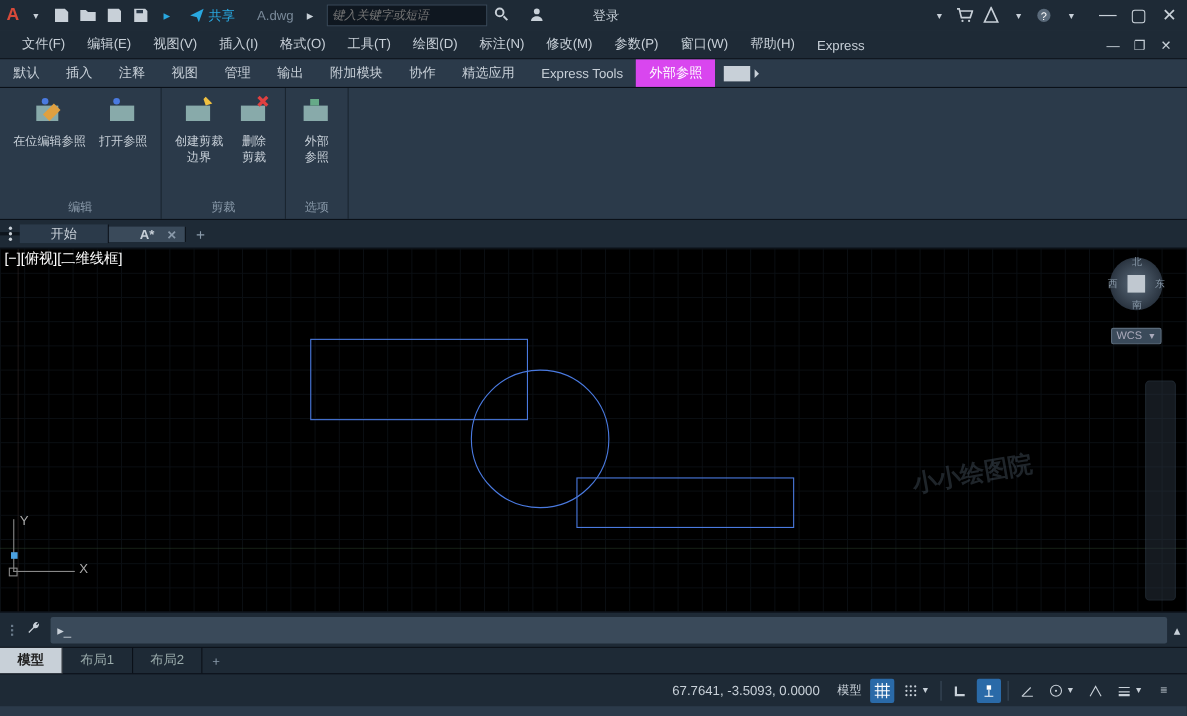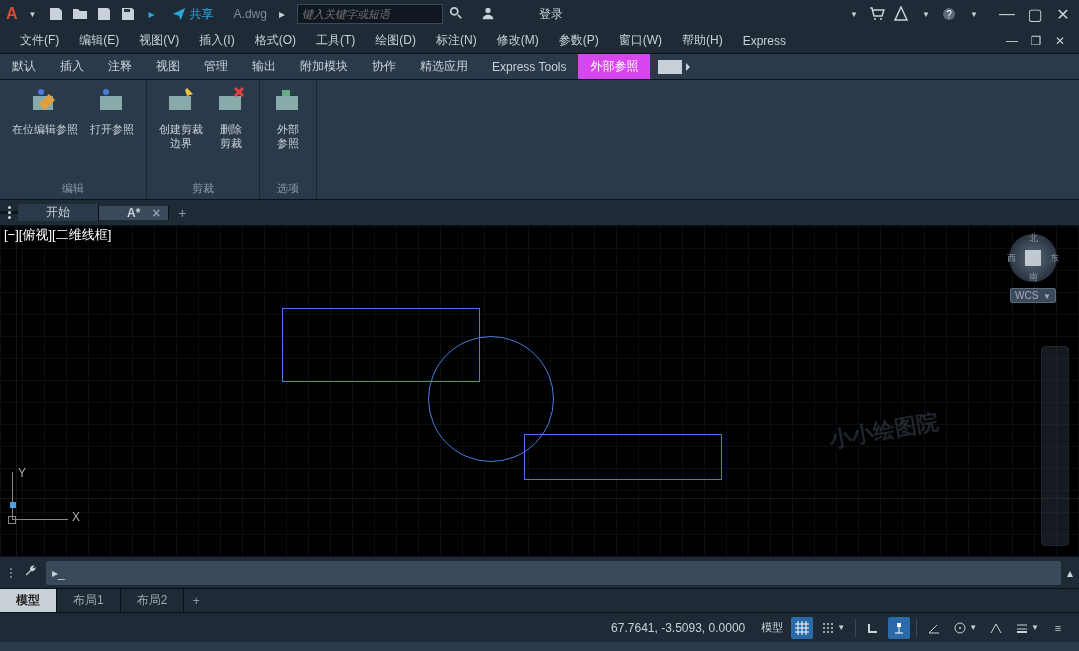--- a/index.html
+++ b/index.html
@@ -74,21 +74,21 @@
 .ucs-xlabel { position: absolute; left: 60px; bottom: 20px; color: #aaa; }
 .ucs-handle { position: absolute; left: -2px; bottom: 36px; width: 6px; height: 6px; background: #4aa0e0; }
 .cardinal-line { position: absolute; left: 0; right: 0; top: 272px; height: 1px; background: #3a5a3a; opacity: 0.35; }
 .cardinal-line-v { position: absolute; top: 0; bottom: 0; left: 16px; width: 1px; background: #4a3a3a; opacity: 0.35; }
 
 
 .nav-area { position: absolute; right: 16px; top: 8px; width: 60px; text-align: center; }
 .nav-cube { width: 48px; height: 48px; margin: 0 auto; background: radial-gradient(circle, #5a6a7a 0%, #2a3440 70%); border-radius: 50%; position: relative; display: flex; align-items: center; justify-content: center; font-size: 10px; }
 .nav-cube::before { content: ''; position: absolute; width: 16px; height: 16px; background: #c0c8d0; top: 16px; left: 16px; }
 .nav-dir { position: absolute; font-size: 9px; color: #8a9aaa; }
-.wcs-box { margin-top: 6px; border: 1px solid #5a6a7a; background: #3a4a5a; color: #aab; font-size: 10px; padding: 1px 4px; border-radius: 2px; display: inline-block; }
+.wcs-box { margin-top: 16px; border: 1px solid #5a6a7a; background: #3a4a5a; color: #aab; font-size: 10px; padding: 1px 4px; border-radius: 2px; display: inline-block; }
 .nav-bar { position: absolute; right: 10px; top: 120px; width: 28px; height: 200px; background: #2a3440; border: 1px solid #3a4a5a; border-radius: 4px; opacity: 0.5; }
 .watermark { position: absolute; right: 140px; bottom: 110px; color: #5a6a7a; font-size: 22px; transform: rotate(-10deg); opacity: 0.35; font-weight: bold; }
 
 
 .cmd-bar { height: 32px; background: #1e2a36; display: flex; align-items: center; padding: 0 6px; border-top: 1px solid #0a1018; }
 .cmd-handle { width: 10px; color: #6a7a8a; display: flex; flex-direction: column; align-items: center; gap: 2px; }
 .cmd-handle span { width: 2px; height: 2px; background: #6a7a8a; }
 .cmd-wrench { margin: 0 8px; color: #c8d0d8; }
 .cmd-input-wrap { flex: 1; background: #3a4a5a; height: 24px; display: flex; align-items: center; padding: 0 6px; border-radius: 2px; }
 .cmd-prompt { color: #c8d0d8; margin-right: 6px; }

